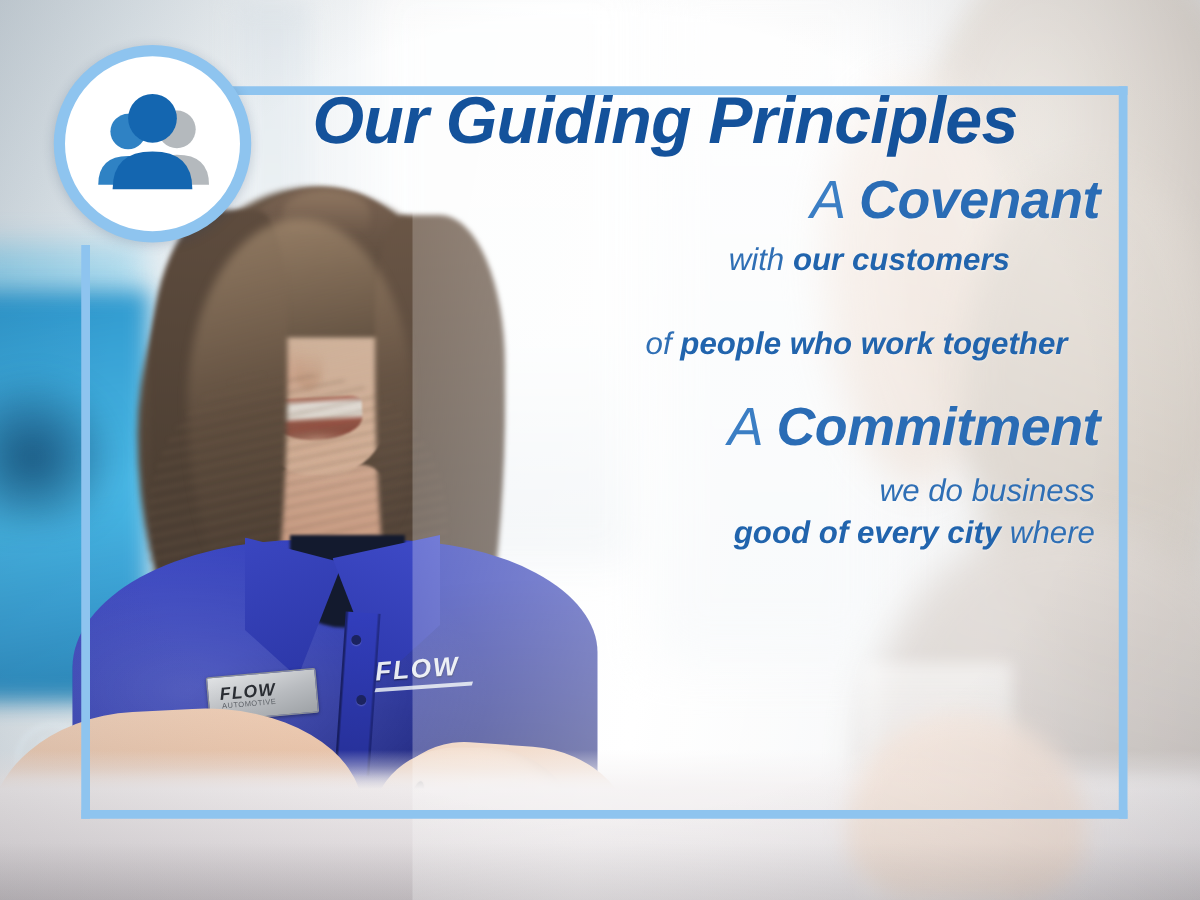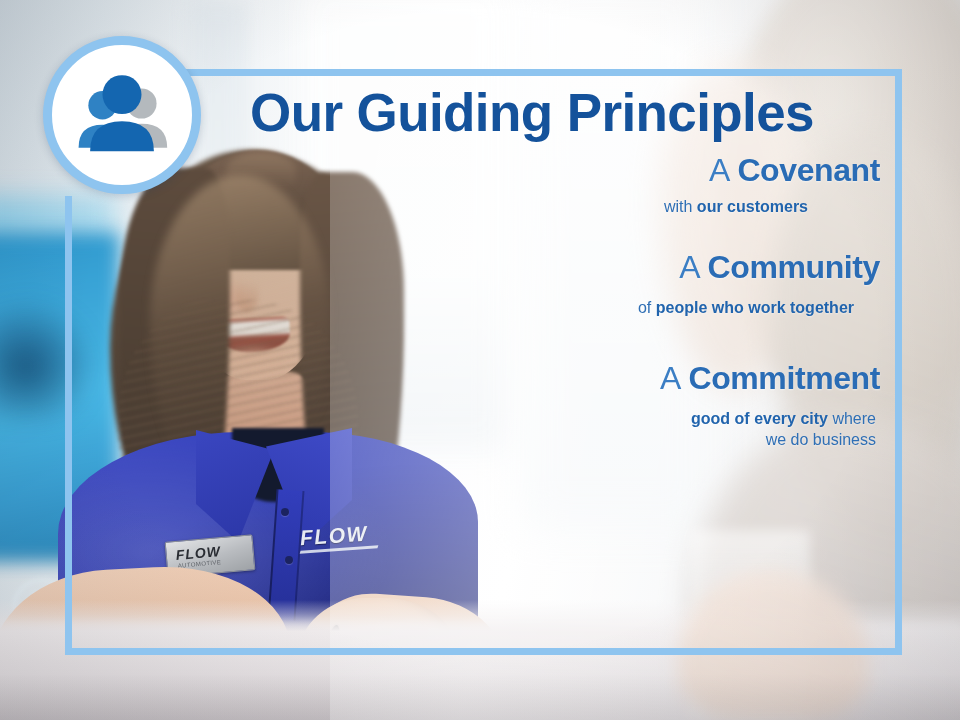--- a/index.html
+++ b/index.html
@@ -382,61 +382,62 @@
     border-radius: 50%;
     background: #ffffff;
     border: 9px solid #8ec4ef;
     box-sizing: border-box;
     box-shadow: 0 2px 9px rgba(30,60,95,.22);
   }
   .badge-icon { position: absolute; left: 0; top: 0; width: 100%; height: 100%; }
 
   
   .text-col {
-    position: absolute; left: 190px; top: 86px; width: 690px;
+    position: absolute; left: 190px; top: 70px; width: 690px;
     text-align: right;
+    font-style: italic;
   }
   .headline {
     font-weight: 700;
     font-size: 53px;
     line-height: 1.02;
     letter-spacing: -0.6px;
     color: #14529b;
     text-align: center;
     margin: 0 0 14px 0;
     padding-right: 6px;
     text-shadow: 0 1px 2px rgba(255,255,255,.55);
   }
 
   .principle { margin: 0; }
   .p-main {
-    font-size: 32px;
+    font-size: 43px;
     line-height: 1.06;
     color: #2f72bb;
     white-space: nowrap;
     text-shadow: 0 1px 2px rgba(255,255,255,.5);
   }
   .p-main .lead { font-weight: 400; color: #3b7ec4; letter-spacing: 0px; }
   .p-main .key  { font-weight: 700; color: #2a6cb5; letter-spacing: -0.4px; }
 
   .p-sub {
-    font-size: 16px;
+    font-size: 25px;
     line-height: 1.32;
     color: #2f6fb5;
     text-shadow: 0 1px 2px rgba(255,255,255,.45);
   }
   .p-sub b { font-weight: 700; color: #2164ad; }
 
   .block-covenant  { margin-top: 6px; }
   .block-covenant .p-sub  { margin-top: 8px; padding-right: 72px; }
 
   .block-community { margin-top: 34px; }
   .block-community .p-sub { margin-top: 12px; padding-right: 26px; }
 
-  .block-commitment { margin-top: 44px; }
+  .block-commitment { margin-top: 28px; }
   .block-commitment .p-sub { margin-top: 12px; padding-right: 4px; }
 
   .sub-line { display: block; }
 </style>
 </head>
 <body>
 
 <div id="poster">
 
   <div class="photo">
@@ -536,32 +537,29 @@
     <div class="principle block-covenant">
       <div class="p-main">
         <span class="lead">A </span><span class="key">Covenant</span>
       </div>
       <div class="p-sub">
         <span class="sub-line"><span>with </span><b>our customers</b></span>
       </div>
     </div>
 
     <div class="principle block-community">
-      <div class="p-main">
-        <span class="lead">A </span><span class="key">Community</span>
-      </div>
       <div class="p-sub">
         <span class="sub-line"><span>of </span><b>people who work together</b></span>
       </div>
     </div>
 
     <div class="principle block-commitment">
       <div class="p-main">
         <span class="lead">A </span><span class="key">Commitment</span>
       </div>
       <div class="p-sub">
+        <span class="sub-line">we do business</span>
         <span class="sub-line"><b>good of every city</b><span> where</span></span>
-        <span class="sub-line">we do business</span>
       </div>
     </div>
 
   </div>
 </div>
 
 </body></html>

